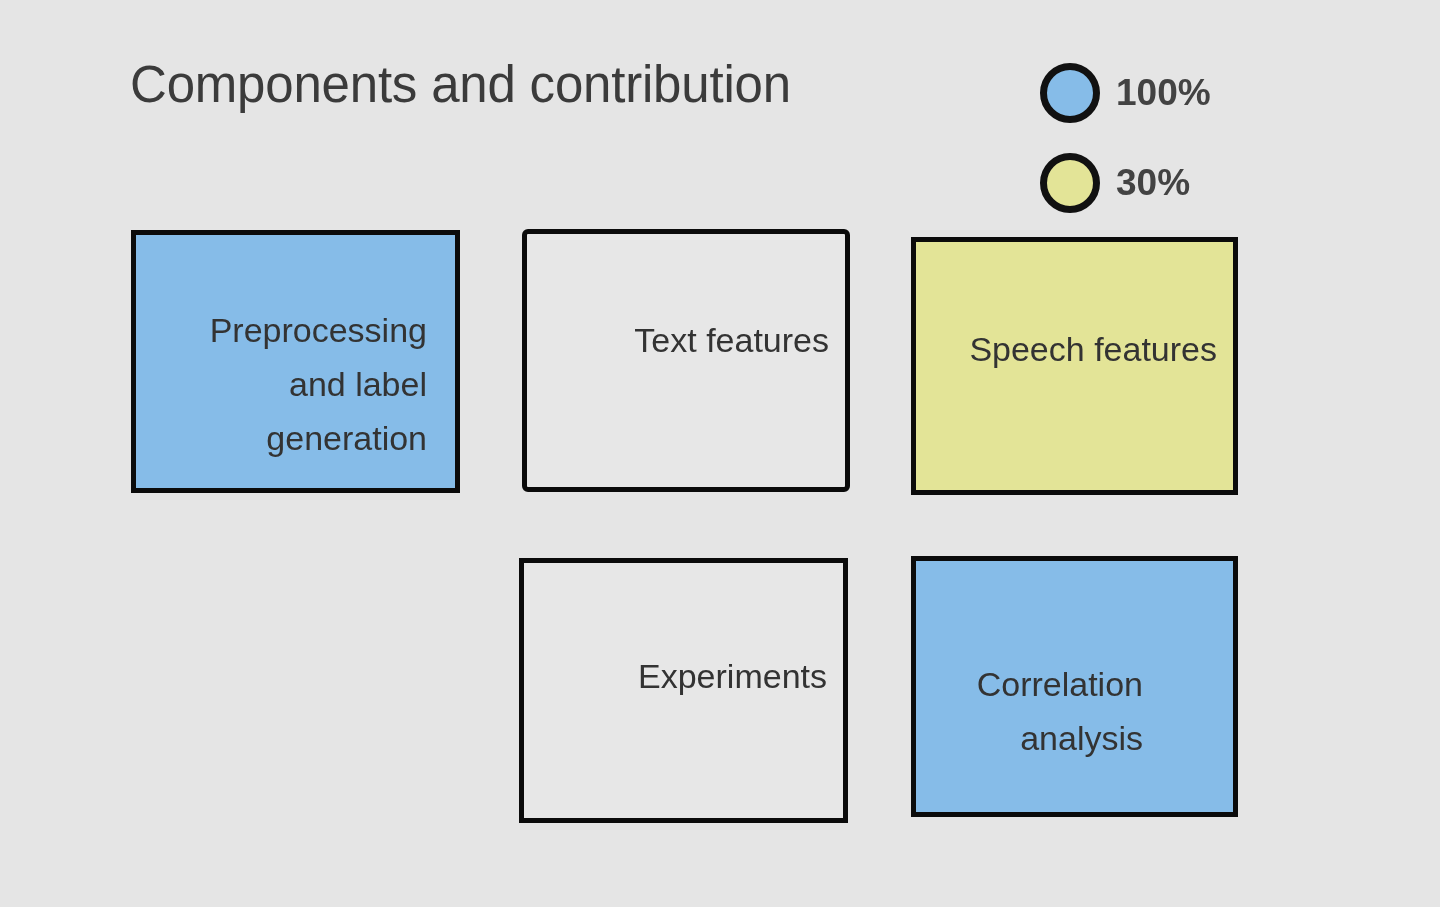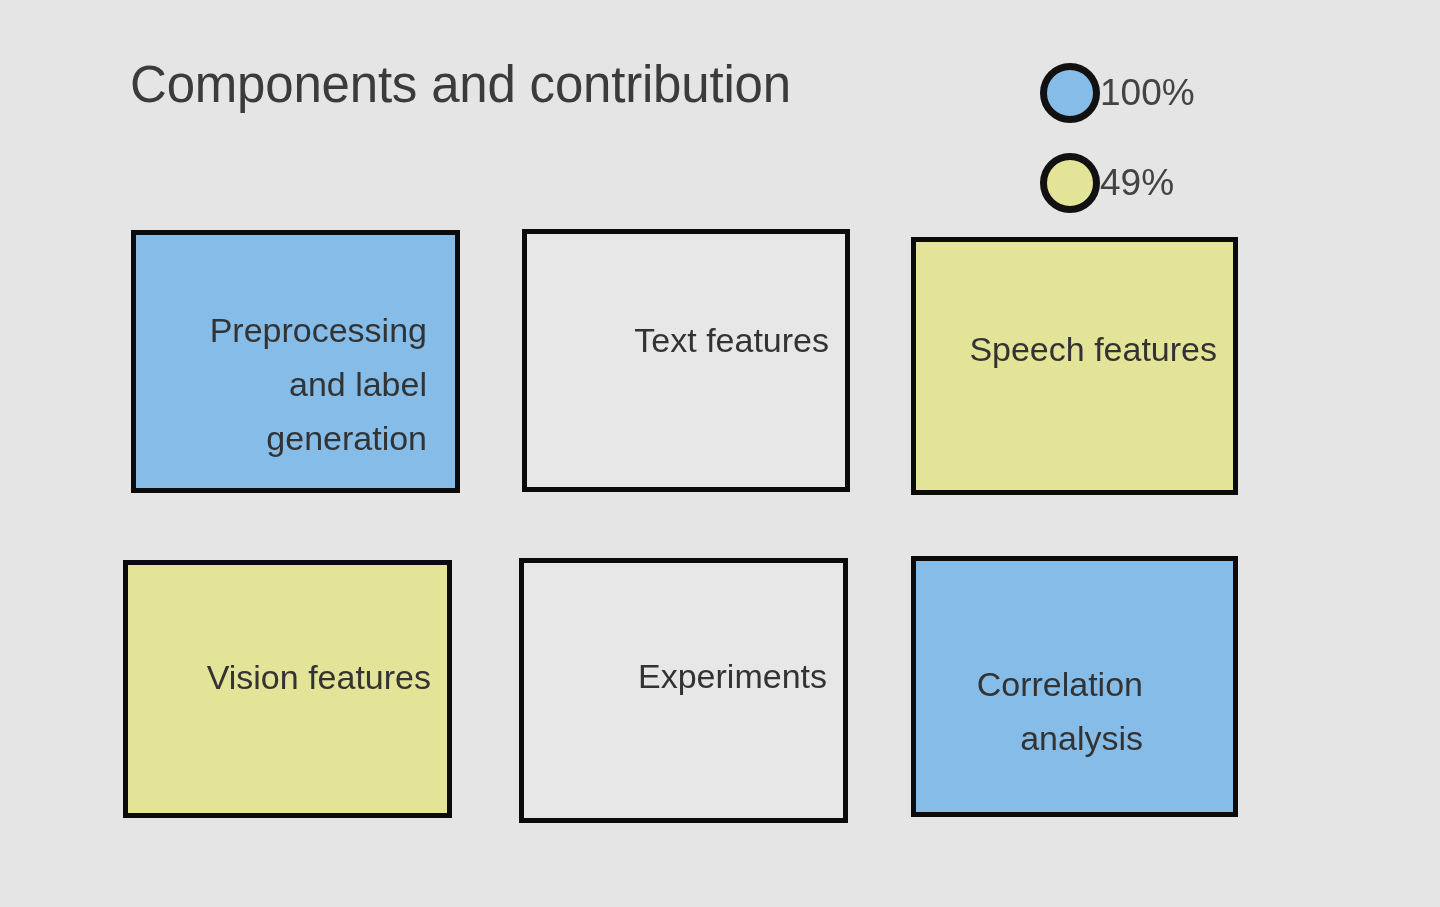--- a/index.html
+++ b/index.html
@@ -51,24 +51,26 @@
   }
   .legend-swatch {
     width: 46px;
     height: 46px;
     border-radius: 50%;
     border: 7px solid #111111;
     box-sizing: content-box;
     flex: 0 0 auto;
   }
   .legend-label {
+    margin-left: 16px;
     font-size: 37px;
     line-height: 40px;
     color: #434343;
     white-space: nowrap;
+    font-weight: bold;
   }
 
   
   .node-box {
     position: absolute;
     border: 5px solid #0b0b0b;
     box-sizing: border-box;
     overflow: hidden;
   }
   .node-label {
@@ -91,40 +93,37 @@
 
   <div id="legend">
 
     <div class="legend-row">
       <span class="legend-swatch" style="background:#86bce8;"></span>
       <span class="legend-label">100%</span>
     </div>
 
     <div class="legend-row">
       <span class="legend-swatch" style="background:#e3e497;"></span>
-      <span class="legend-label">49%</span>
+      <span class="legend-label">30%</span>
     </div>
 
   </div>
 
   <div class="node-box" style="left:131px; top:230px; width:329px; height:263px; background:#86bce8;">
     <div class="node-label wrap2" style="top:68px; left:44px; right:28px;">Preprocessing and label generation</div>
   </div>
 
-  <div class="node-box" style="left:522px; top:229px; width:328px; height:263px; background:#e7e7e7;">
+  <div class="node-box" style="left:522px; top:229px; width:328px; height:263px; background:#e7e7e7;border-radius:6px;">
     <div class="node-label" style="top:79px; left:42px;">Text features</div>
   </div>
 
   <div class="node-box" style="left:911px; top:237px; width:327px; height:258px; background:#e3e497;">
     <div class="node-label" style="top:80px; left:28px;">Speech features</div>
   </div>
 
-  <div class="node-box" style="left:123px; top:560px; width:329px; height:258px; background:#e3e497;">
-    <div class="node-label" style="top:85px; left:24px;">Vision features</div>
-  </div>
 
   <div class="node-box" style="left:519px; top:558px; width:329px; height:265px; background:#e7e7e7;">
     <div class="node-label" style="top:86px; left:36px;">Experiments</div>
   </div>
 
   <div class="node-box" style="left:911px; top:556px; width:327px; height:261px; background:#86bce8;">
     <div class="node-label wrap2" style="top:96px; left:34px; right:90px;">Correlation analysis</div>
   </div>
 
 </div>

